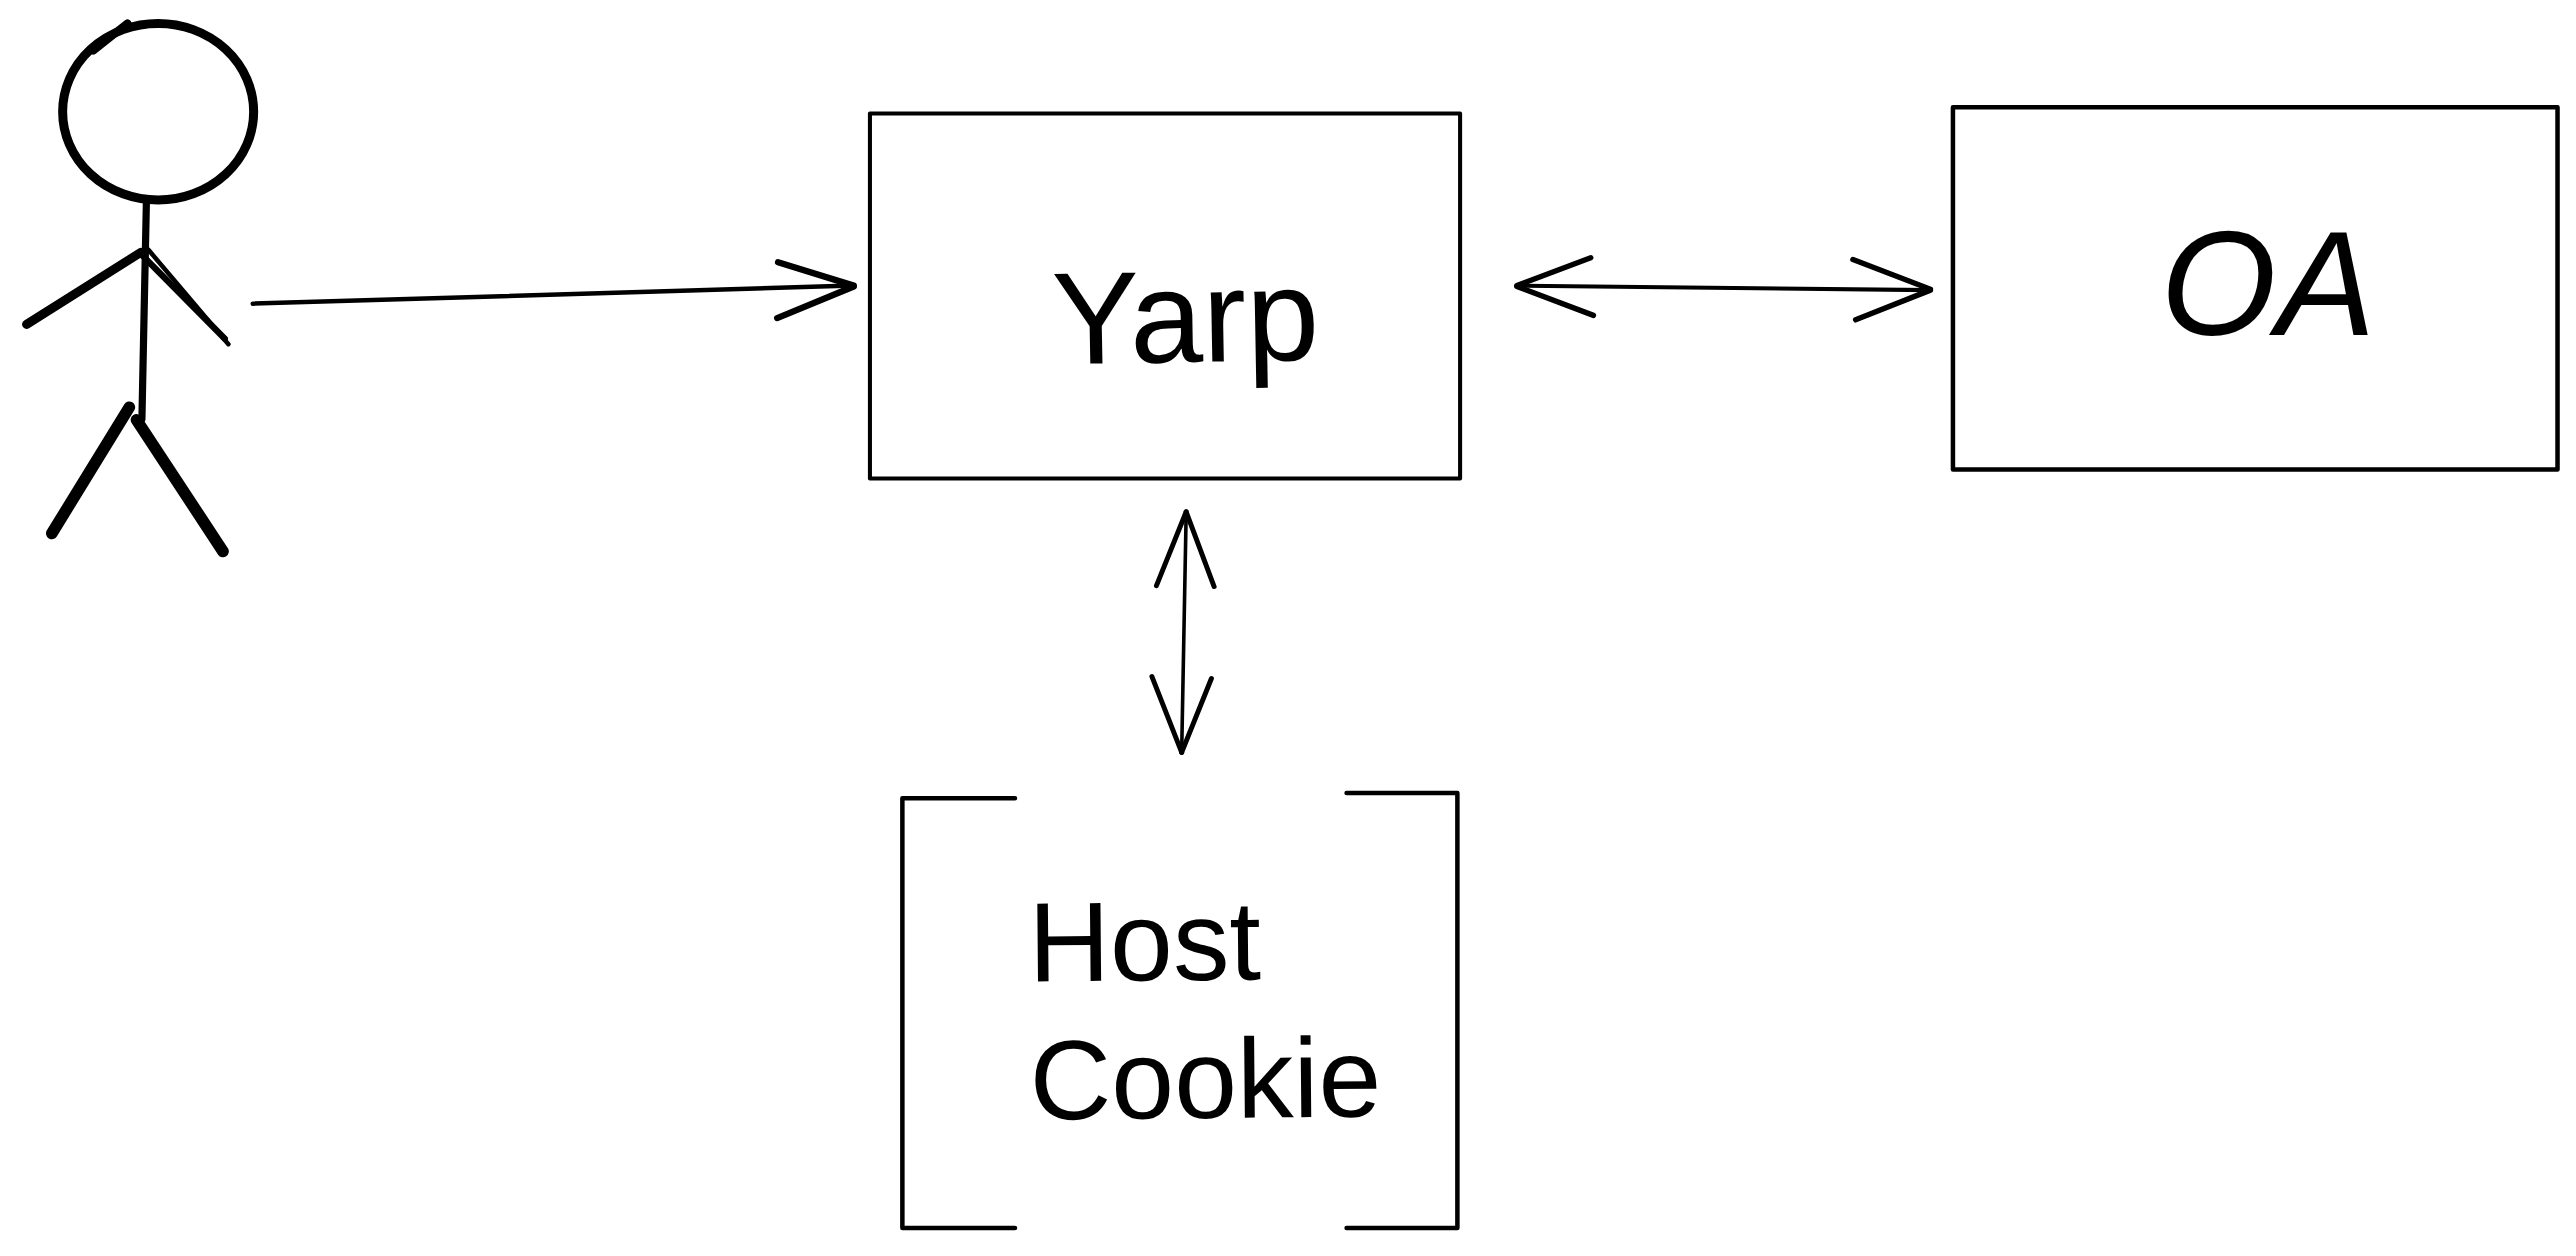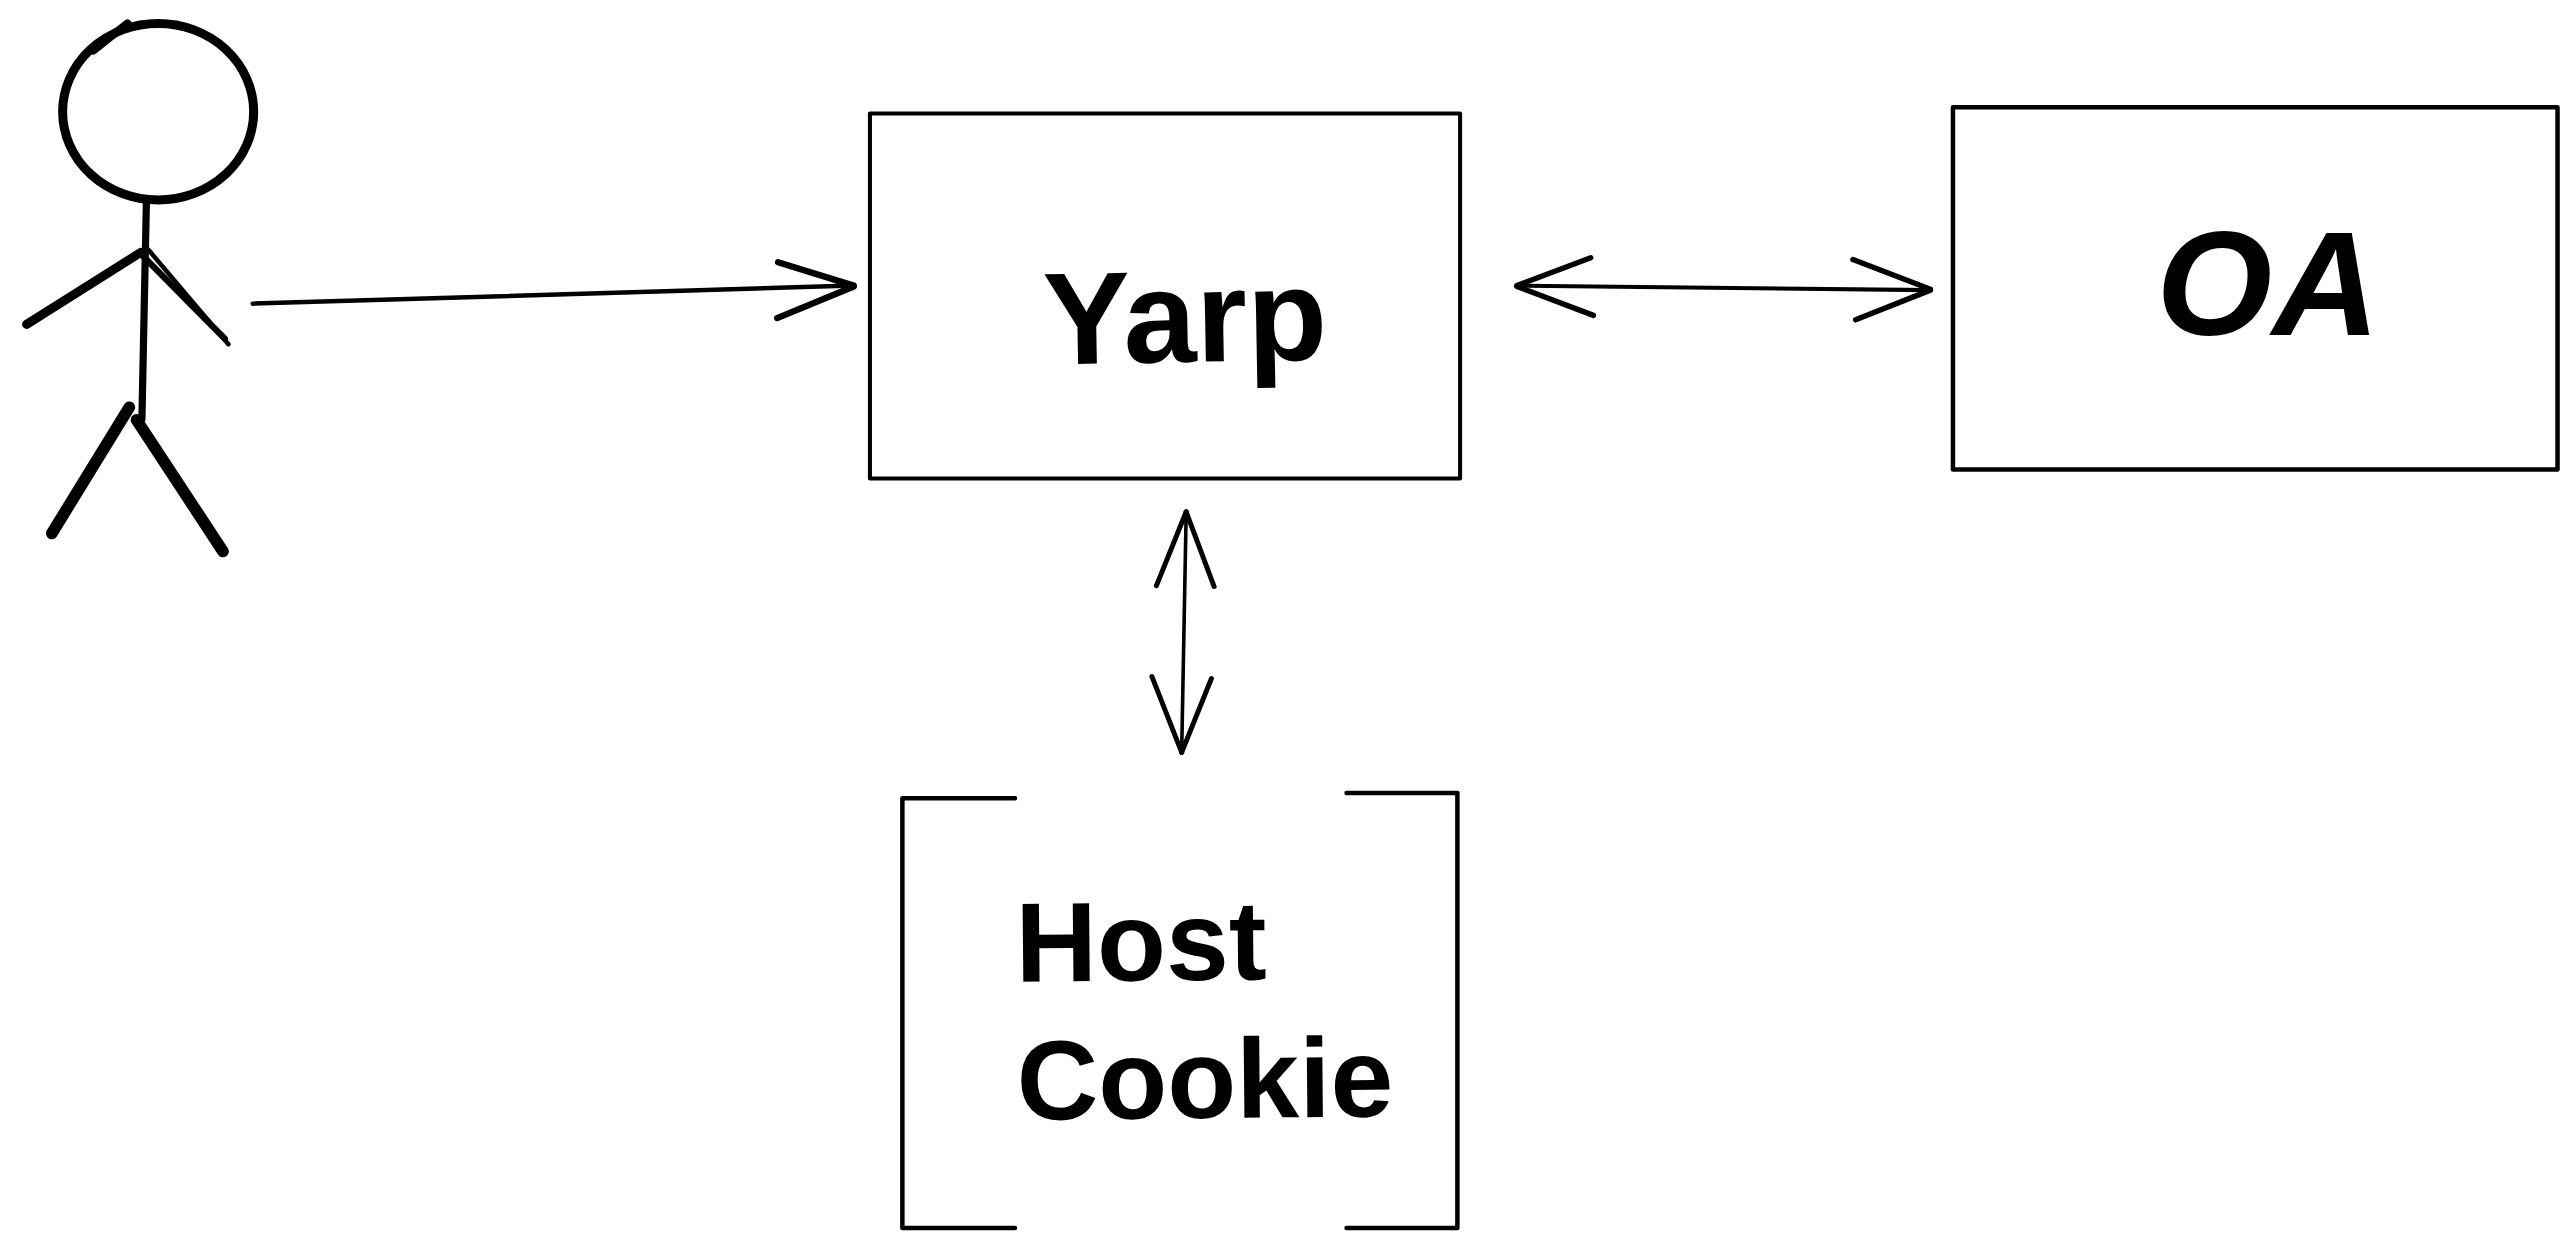--- a/index.html
+++ b/index.html
@@ -21,21 +21,21 @@
     top: 0;
     width: 2576px;
     height: 1256px;
   }
   .label {
     position: absolute;
     display: flex;
     align-items: center;
     justify-content: center;
     color: #000000;
-    font-weight: bold;
+    font-weight: normal;
     pointer-events: none;
     white-space: nowrap;
   }
   .label-yarp {
     left: 870px; top: 114px; width: 590px; height: 365px;
     font-size: 131px;
   }
   .label-yarp span { transform: translate(20px, 20px) rotate(-1deg); }
   .label-oa {
     left: 1953px; top: 107px; width: 605px; height: 362px;

